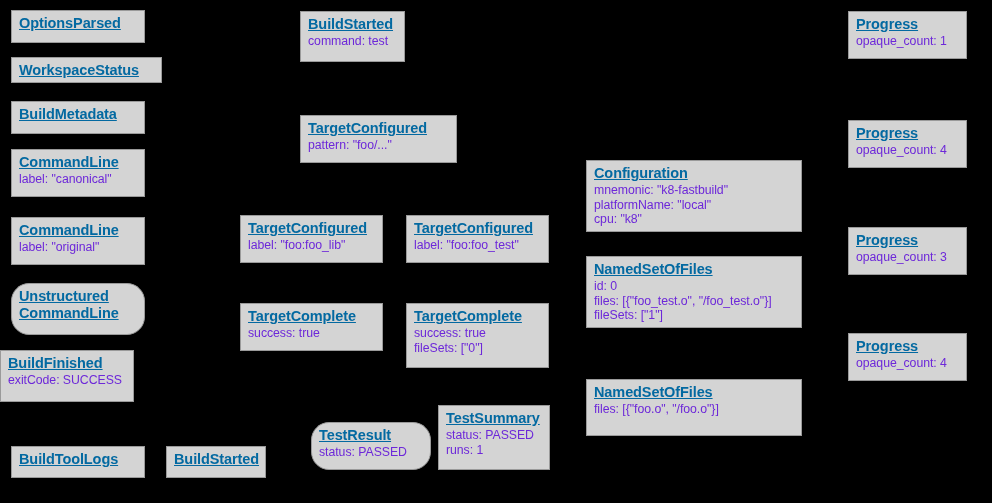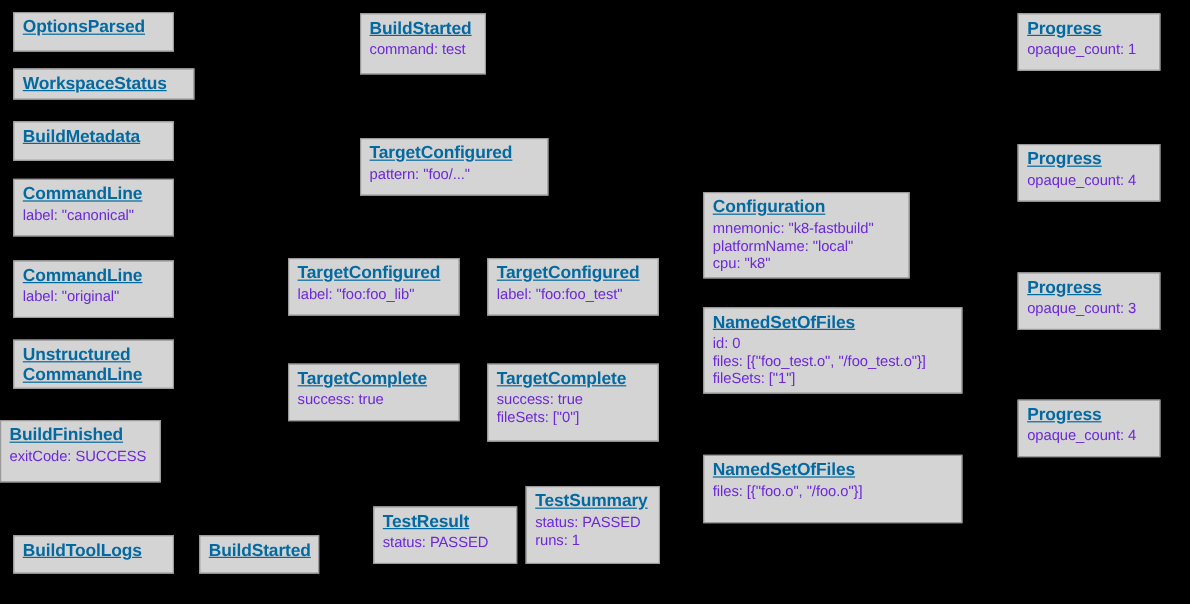--- a/index.html
+++ b/index.html
@@ -67,21 +67,21 @@
       <span class="fields">
         <span class="node-field">label: "canonical"</span>
       </span>
     </div>
     <div class="node" style="left: 11px; top: 217px; width: 134px; height: 48px; background: rgb(212, 212, 212); border-color: rgb(154, 154, 154);">
       <span class="node-title">CommandLine</span>
       <span class="fields">
         <span class="node-field">label: "original"</span>
       </span>
     </div>
-    <div class="node" style="left: 11px; top: 283px; width: 134px; height: 41px; background: rgb(212, 212, 212); border-color: rgb(154, 154, 154);">
+    <div class="node" style="left: 11px; top: 283px; width: 134px; height: 52px; background: rgb(212, 212, 212); border-color: rgb(154, 154, 154); border-radius: 18px;">
       <span class="node-title">Unstructured
 CommandLine</span>
     </div>
     <div class="node" style="left: 0; top: 350px; width: 134px; height: 52px; background: rgb(212, 212, 212); border-color: rgb(154, 154, 154);">
       <span class="node-title">BuildFinished</span>
       <span class="fields">
         <span class="node-field">exitCode: SUCCESS</span>
       </span>
     </div>
     <div class="node" style="left: 11px; top: 446px; width: 134px; height: 32px; background: rgb(212, 212, 212); border-color: rgb(154, 154, 154);">
@@ -120,34 +120,34 @@
         <span class="node-field">success: true</span>
       </span>
     </div>
     <div class="node" style="left: 406px; top: 303px; width: 143px; height: 65px; background: rgb(212, 212, 212); border-color: rgb(154, 154, 154);">
       <span class="node-title">TargetComplete</span>
       <span class="fields">
         <span class="node-field">success: true</span>
         <span class="node-field">fileSets: ["0"]</span>
       </span>
     </div>
-    <div class="node" style="left: 311px; top: 422px; width: 120px; height: 48px; background: rgb(212, 212, 212); border-color: rgb(154, 154, 154);">
+    <div class="node" style="left: 311px; top: 422px; width: 120px; height: 48px; background: rgb(212, 212, 212); border-color: rgb(154, 154, 154); border-radius: 18px;">
       <span class="node-title">TestResult</span>
       <span class="fields">
         <span class="node-field">status: PASSED</span>
       </span>
     </div>
     <div class="node" style="left: 438px; top: 405px; width: 112px; height: 65px; background: rgb(212, 212, 212); border-color: rgb(154, 154, 154);">
       <span class="node-title">TestSummary</span>
       <span class="fields">
         <span class="node-field">status: PASSED</span>
         <span class="node-field">runs: 1</span>
       </span>
     </div>
-    <div class="node" style="left: 586px; top: 160px; width: 172px; height: 72px; background: rgb(212, 212, 212); border-color: rgb(154, 154, 154);">
+    <div class="node" style="left: 586px; top: 160px; width: 216px; height: 72px; background: rgb(212, 212, 212); border-color: rgb(154, 154, 154);">
       <span class="node-title">Configuration</span>
       <span class="fields">
         <span class="node-field">mnemonic: "k8-fastbuild"</span>
         <span class="node-field">platformName: "local"</span>
         <span class="node-field">cpu: "k8"</span>
       </span>
     </div>
     <div class="node" style="left: 586px; top: 256px; width: 216px; height: 72px; background: rgb(212, 212, 212); border-color: rgb(154, 154, 154);">
       <span class="node-title">NamedSetOfFiles</span>
       <span class="fields">

